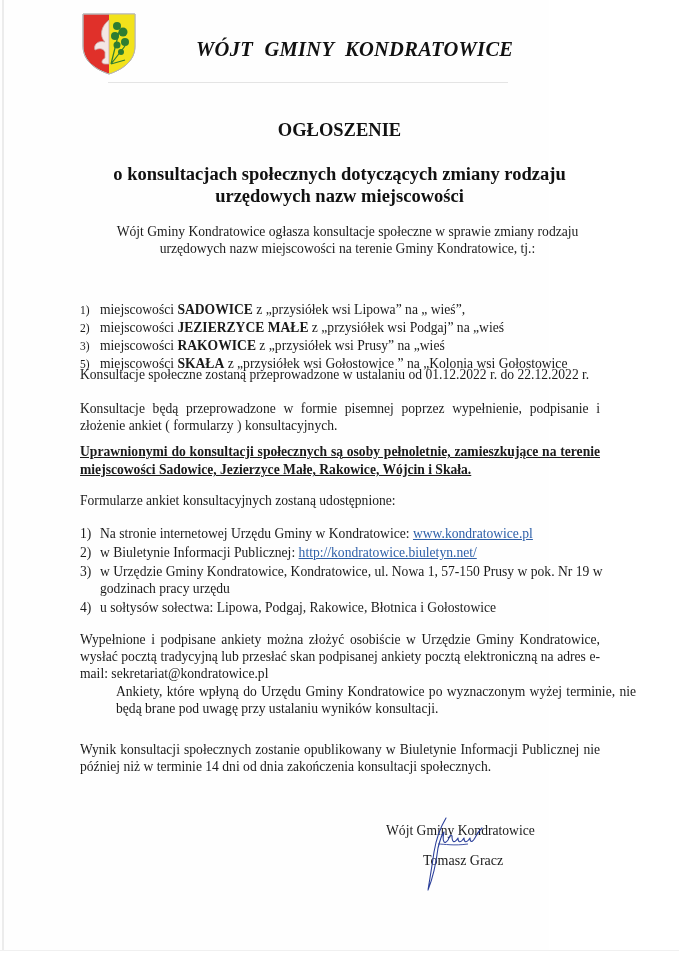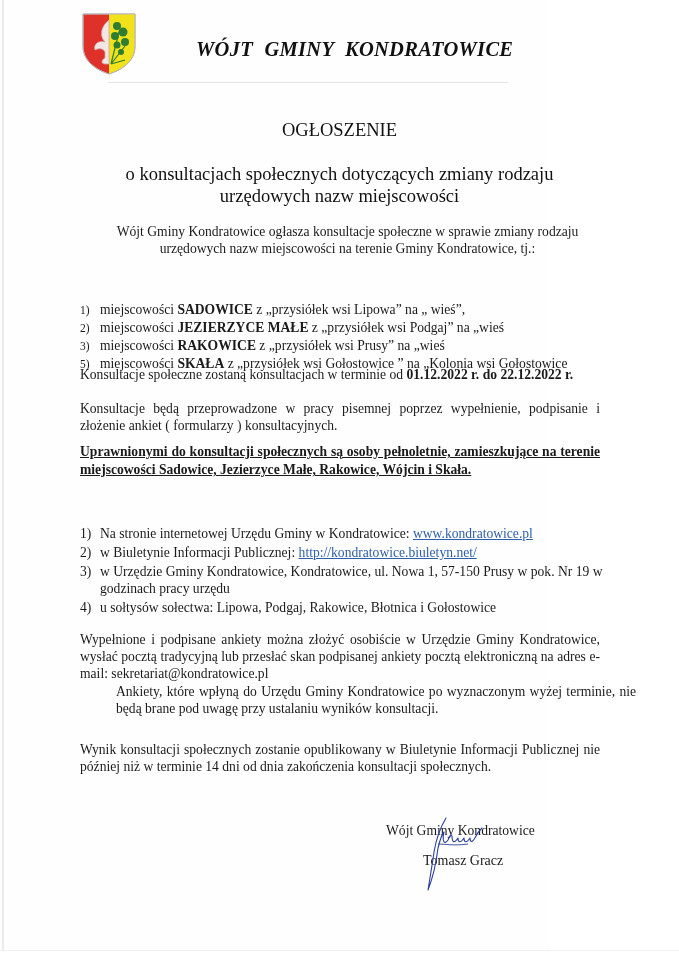--- a/index.html
+++ b/index.html
@@ -25,42 +25,42 @@
       font-family: "Liberation Serif", serif; font-style: italic; font-weight: bold;
       font-size: 20.5px; letter-spacing: 0.3px; word-spacing: 6px; color: #111;
     }
     .header-rule {
       position: absolute; left: 108px; top: 82px; width: 400px; height: 1px; background: #e4e4e4;
     }
 
     
     .title {
       position: absolute; left: 0; width: 679px; text-align: center;
-      font-weight: normal; color: #111;
+      font-weight: bold; color: #111;
     }
     .title-main { top: 120px; font-size: 18.5px; }
     .title-sub { top: 163px; font-size: 18.5px; line-height: 22px; }
 
     .intro {
       position: absolute; left: 80px; top: 223px; width: 535px; text-align: center;
       font-size: 13.6px; line-height: 17px;
     }
 
     
     .loc-list { position: absolute; left: 80px; top: 266px; width: 540px; list-style: none; margin-top: 35px; }
     .loc-list li { font-size: 13.6px; line-height: 17px; white-space: nowrap; }
     .loc-num { display: inline-block; width: 20px; font-size: 11.5px; }
     .loc-name { font-weight: bold; }
 
     .para {
       position: absolute; left: 80px; width: 520px; font-size: 13.6px; line-height: 17px;
       text-align: justify;
     }
     .p-dates { top: 366px; white-space: nowrap; }
-    .p-dates b { font-weight: bold; }
+    .p-dates b { font-weight: normal; }
     .p-form { top: 400px; }
     .p-eligible { top: 443px; font-weight: bold; text-decoration: underline; line-height: 18px; }
     .p-forms-intro { top: 492px; }
 
     .avail-list { position: absolute; left: 80px; top: 525px; width: 530px; list-style: none; }
     .avail-list li { font-size: 13.6px; line-height: 17px; position: relative; padding-left: 20px; margin-bottom: 2px; }
     .avail-num { position: absolute; left: 0; top: 0; }
     .link { color: #2d5fa8; text-decoration: underline; }
 
     .p-submit { top: 631px; }
@@ -114,26 +114,27 @@
     <div>urzędowych nazw miejscowości na terenie Gminy Kondratowice, tj.:</div>
   </div>
 
   <ol class="loc-list">
     <li><span class="loc-num">1)</span><span>miejscowości </span><span class="loc-name">SADOWICE</span><span>  z  „przysiółek wsi Lipowa”  na „ wieś”,</span></li>
     <li><span class="loc-num">2)</span><span>miejscowości </span><span class="loc-name">JEZIERZYCE MAŁE</span><span> z „przysiółek wsi Podgaj” na „wieś</span></li>
     <li><span class="loc-num">3)</span><span>miejscowości  </span><span class="loc-name">RAKOWICE</span><span> z  „przysiółek wsi Prusy” na „wieś</span></li>
     <li><span class="loc-num">5)</span><span>miejscowości </span><span class="loc-name">SKAŁA</span><span> z „przysiółek wsi Gołostowice ” na „Kolonia wsi Gołostowice</span></li>
   </ol>
 
-  <div class="para p-dates"><span>Konsultacje społeczne zostaną konsultacjach w terminie od </span><b>01.12.2022 r. do 22.12.2022 r.</b></div>
+  <div class="para p-dates"><span>Konsultacje społeczne zostaną przeprowadzone w ustalaniu od </span><b>01.12.2022 r. do 22.12.2022 r.</b></div>
 
-  <div class="para p-form">Konsultacje będą przeprowadzone w pracy pisemnej poprzez wypełnienie, podpisanie i złożenie ankiet ( formularzy ) konsultacyjnych.</div>
+  <div class="para p-form">Konsultacje będą przeprowadzone w formie pisemnej poprzez wypełnienie, podpisanie i złożenie ankiet ( formularzy ) konsultacyjnych.</div>
 
   <div class="para p-eligible">Uprawnionymi do konsultacji społecznych  są osoby pełnoletnie, zamieszkujące na terenie miejscowości Sadowice, Jezierzyce Małe, Rakowice, Wójcin i Skała.</div>
 
+  <div class="para p-forms-intro">Formularze ankiet konsultacyjnych zostaną udostępnione:</div>
 
   <ol class="avail-list">
     <li><span class="avail-num">1)</span><span>Na stronie internetowej Urzędu Gminy w Kondratowice: </span><a class="link">www.kondratowice.pl</a></li>
     <li><span class="avail-num">2)</span><span>w Biuletynie Informacji Publicznej: </span><a class="link">http://kondratowice.biuletyn.net/</a></li>
     <li><span class="avail-num">3)</span><span>w Urzędzie Gminy Kondratowice, Kondratowice, ul. Nowa 1, 57-150 Prusy w pok. Nr 19 w godzinach pracy urzędu</span></li>
     <li><span class="avail-num">4)</span><span>u sołtysów sołectwa: Lipowa, Podgaj, Rakowice,  Błotnica i Gołostowice</span></li>
   </ol>
 
   <div class="para p-submit">Wypełnione i podpisane ankiety można złożyć osobiście w Urzędzie Gminy Kondratowice, wysłać pocztą tradycyjną lub przesłać skan podpisanej ankiety pocztą elektroniczną na adres e-mail: sekretariat@kondratowice.pl</div>
   <div class="para p-late">Ankiety, które wpłyną do Urzędu Gminy Kondratowice po wyznaczonym wyżej terminie, nie będą brane pod uwagę przy ustalaniu wyników konsultacji.</div>

